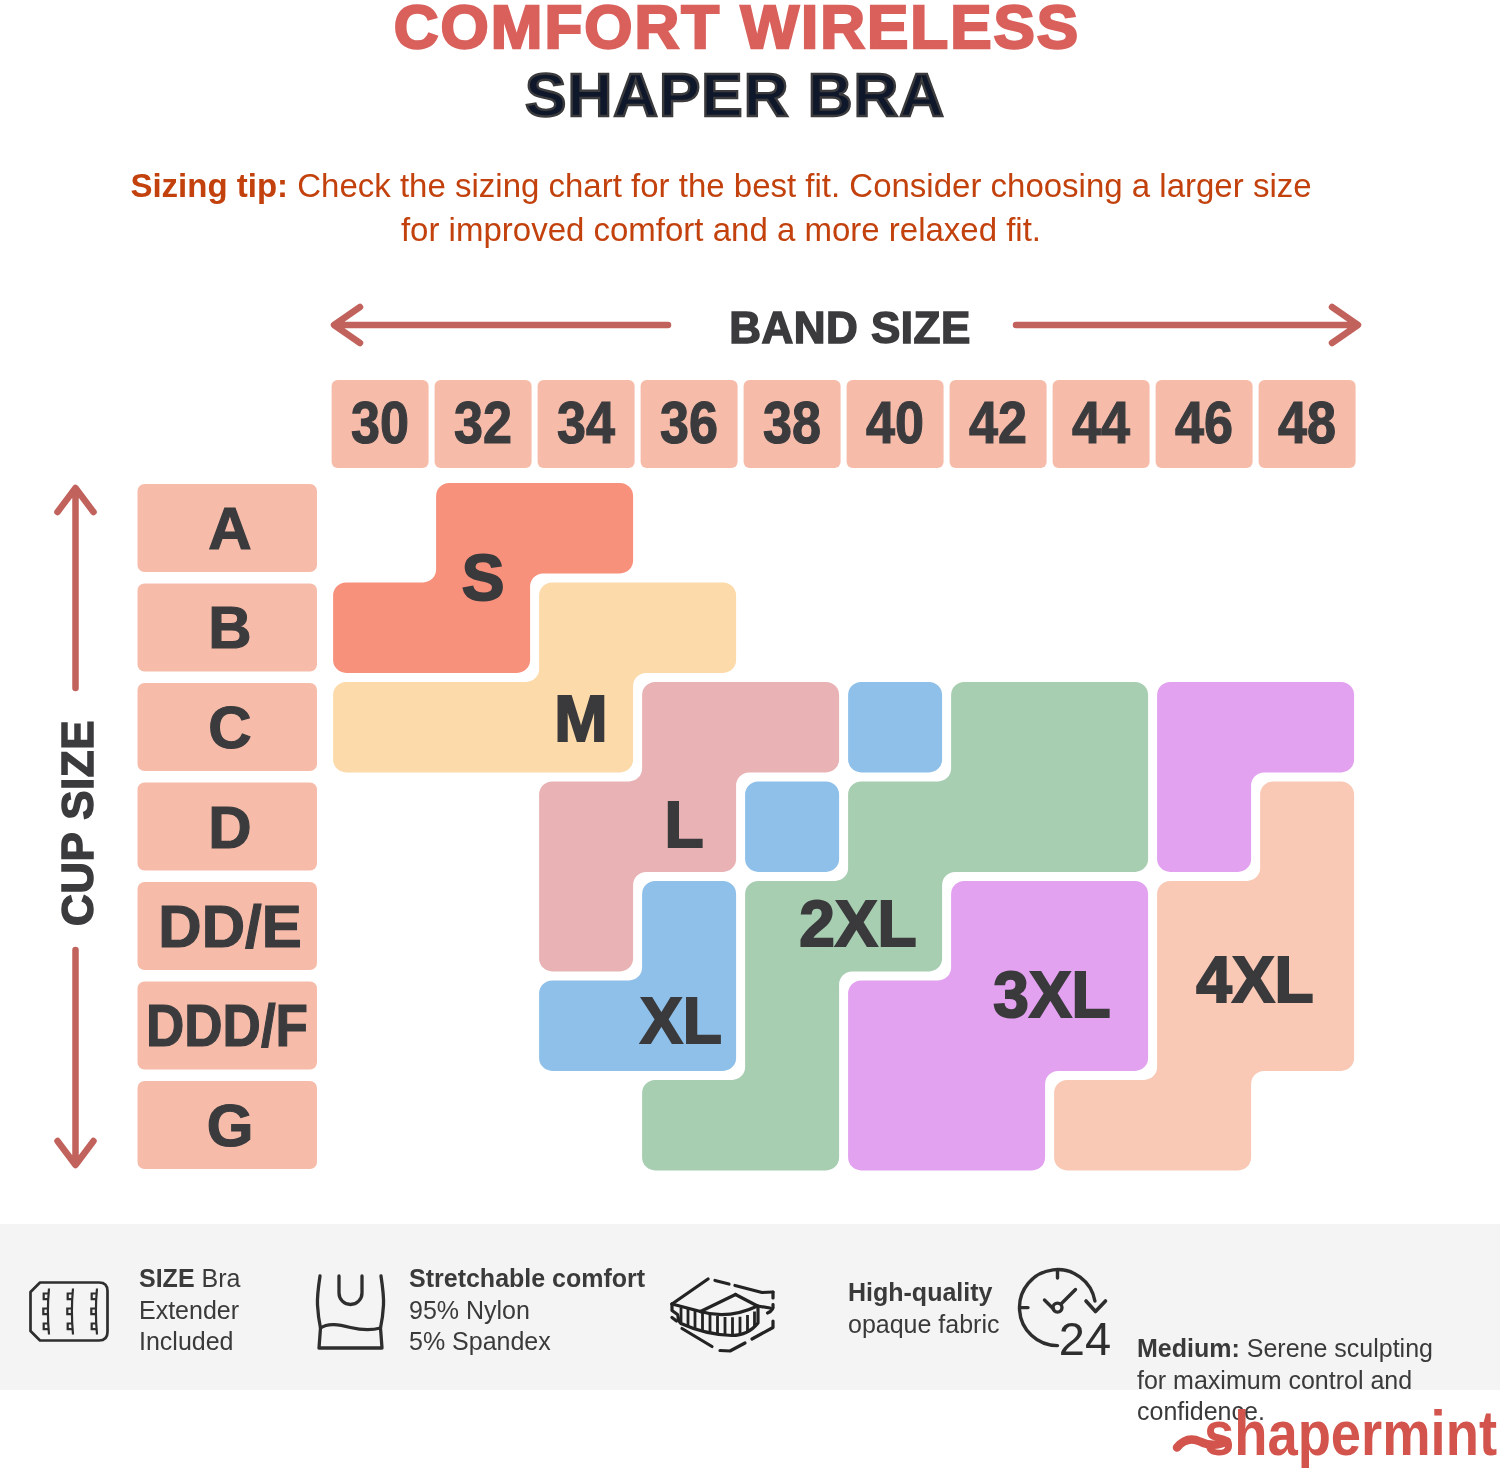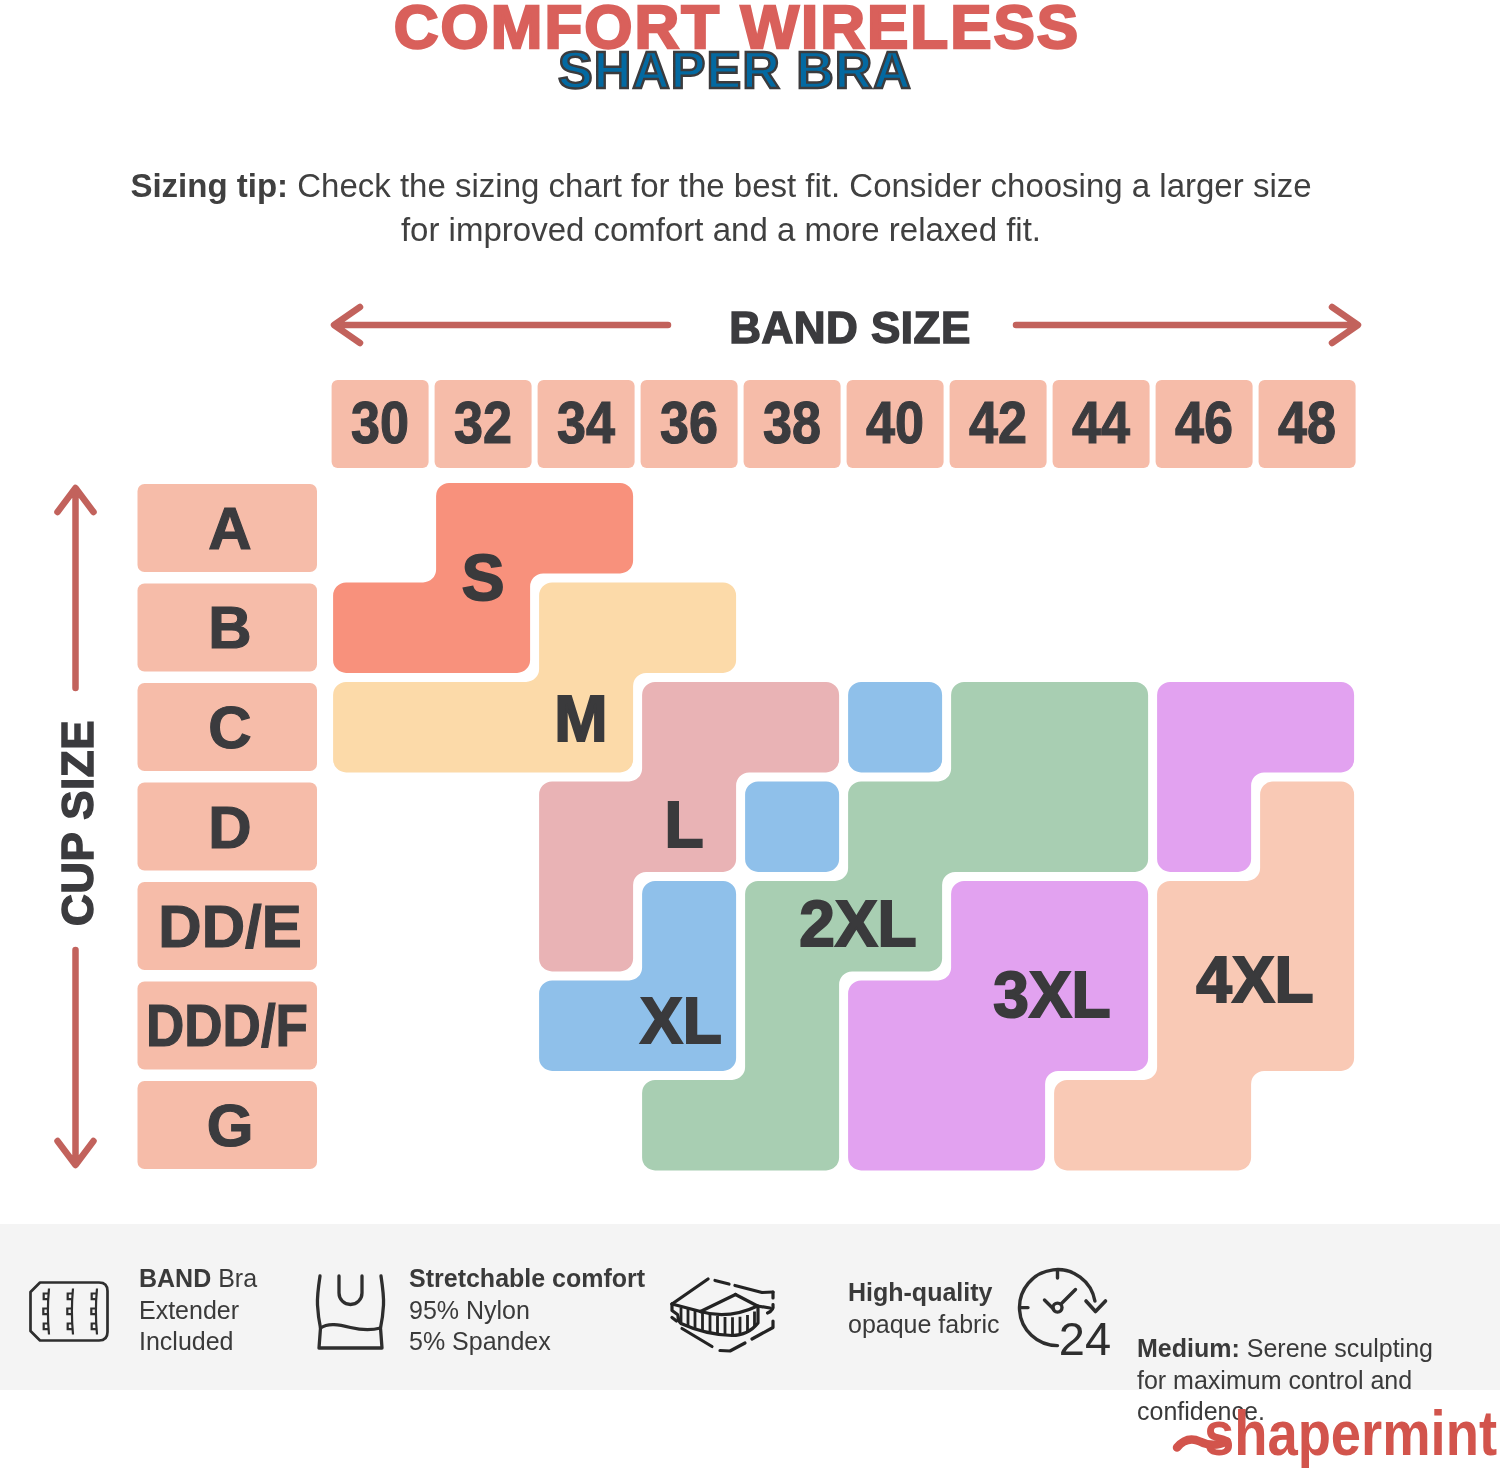--- a/index.html
+++ b/index.html
@@ -1,20 +1,20 @@
 <!DOCTYPE html>
 <html><head>
 <meta charset="utf-8">
 <style>
 html,body{margin:0;padding:0;background:#fff;}
 body{width:1500px;height:1469px;position:relative;font-family:"Liberation Sans",sans-serif;overflow:hidden;}
 .abs{position:absolute;}
 .t1{left:0;width:1474px;text-align:center;top:-4px;font-size:62px;line-height:62px;font-weight:bold;color:#d9605b;letter-spacing:2px;-webkit-text-stroke:2.4px #d9605b;}
-.t2{left:0;width:1470px;text-align:center;top:39px;font-size:52px;line-height:62px;font-weight:bold;color:#0369a1;letter-spacing:1px;-webkit-text-stroke:2.4px #3b3b3d;}
-.tip{left:0;width:1442px;text-align:center;top:164px;font-size:33px;color:#404040;line-height:44px;}
+.t2{left:0;width:1470px;text-align:center;top:64px;font-size:62px;line-height:62px;font-weight:bold;color:#0f172a;letter-spacing:1px;-webkit-text-stroke:2.4px #3b3b3d;}
+.tip{left:0;width:1442px;text-align:center;top:164px;font-size:33px;color:#c2410c;line-height:44px;}
 .bar{left:0;top:1224px;width:1500px;height:166px;background:#f4f4f4;}
 .ft{font-size:25px;color:#3a3a3a;line-height:31.5px;}
 </style>
 </head>
 <body>
 
 <div class="abs t1">COMFORT WIRELESS</div>
 
 <div class="abs t2">SHAPER BRA</div>
 
@@ -116,21 +116,21 @@
 <path d="M11 1.5 H70 Q78.5 1.5 78.5 10 V51 Q78.5 59.5 70 59.5 H11 L1.5 50 V11 Z" stroke-linejoin="round"></path>
 <g stroke-width="2.2">
 <path d="M20 7.5 Q17.8 30 20 53.5 M44 7.5 Q41.8 30 44 53.5 M68 7.5 Q65.8 30 68 53.5"></path>
 <path d="M19.3 12.5 h-4.6 v5.6 h4.6 M43.3 12.5 h-4.6 v5.6 h4.6 M67.3 12.5 h-4.6 v5.6 h4.6"></path>
 <path d="M18.9 27.5 h-4.6 v5.6 h4.6 M42.9 27.5 h-4.6 v5.6 h4.6 M66.9 27.5 h-4.6 v5.6 h4.6"></path>
 <path d="M19.3 42.5 h-4.6 v5.6 h4.6 M43.3 42.5 h-4.6 v5.6 h4.6 M67.3 42.5 h-4.6 v5.6 h4.6"></path>
 </g>
 </g>
 </svg>
 
-<div class="abs ft" style="left:139px;top:1263px"><b>BAND</b> Bra<br>Extender<br>Included</div>
+<div class="abs ft" style="left:139px;top:1263px"><b>SIZE</b> Bra<br>Extender<br>Included</div>
 
 <svg class="abs" style="left:314px;top:1274px" width="73" height="78" viewBox="0 0 73 78">
 <g stroke="#2e2e2e" stroke-width="3.3" fill="none" stroke-linejoin="round" stroke-linecap="round">
 <path d="M6 2 C4.5 12 3 22 3.5 31 C4 40 5 47 6.5 54 L5 74 L68 74 L66.5 54 C68 47 69 40 69.5 31 C70 22 68.5 12 67 2"></path>
 <path d="M25 2 L25 19 A11.5 11.5 0 0 0 48 19 L48 2"></path>
 <path d="M6.5 54 C14 48.5 25 50.5 36.5 53.5 C49 56.5 59 56 66.5 54"></path>
 </g>
 </svg>
 
 <div class="abs ft" style="left:409px;top:1263px"><b>Stretchable comfort</b><br>95% Nylon<br>5% Spandex</div>

